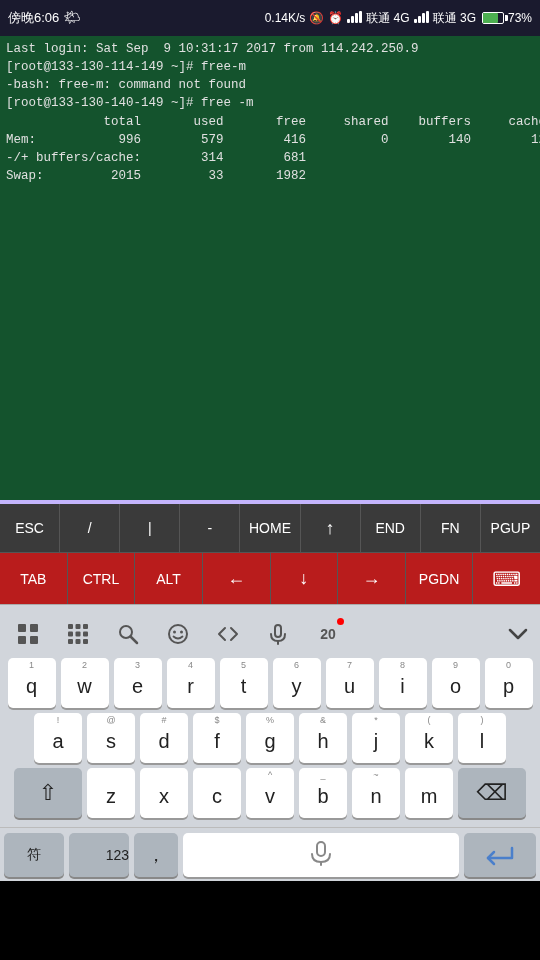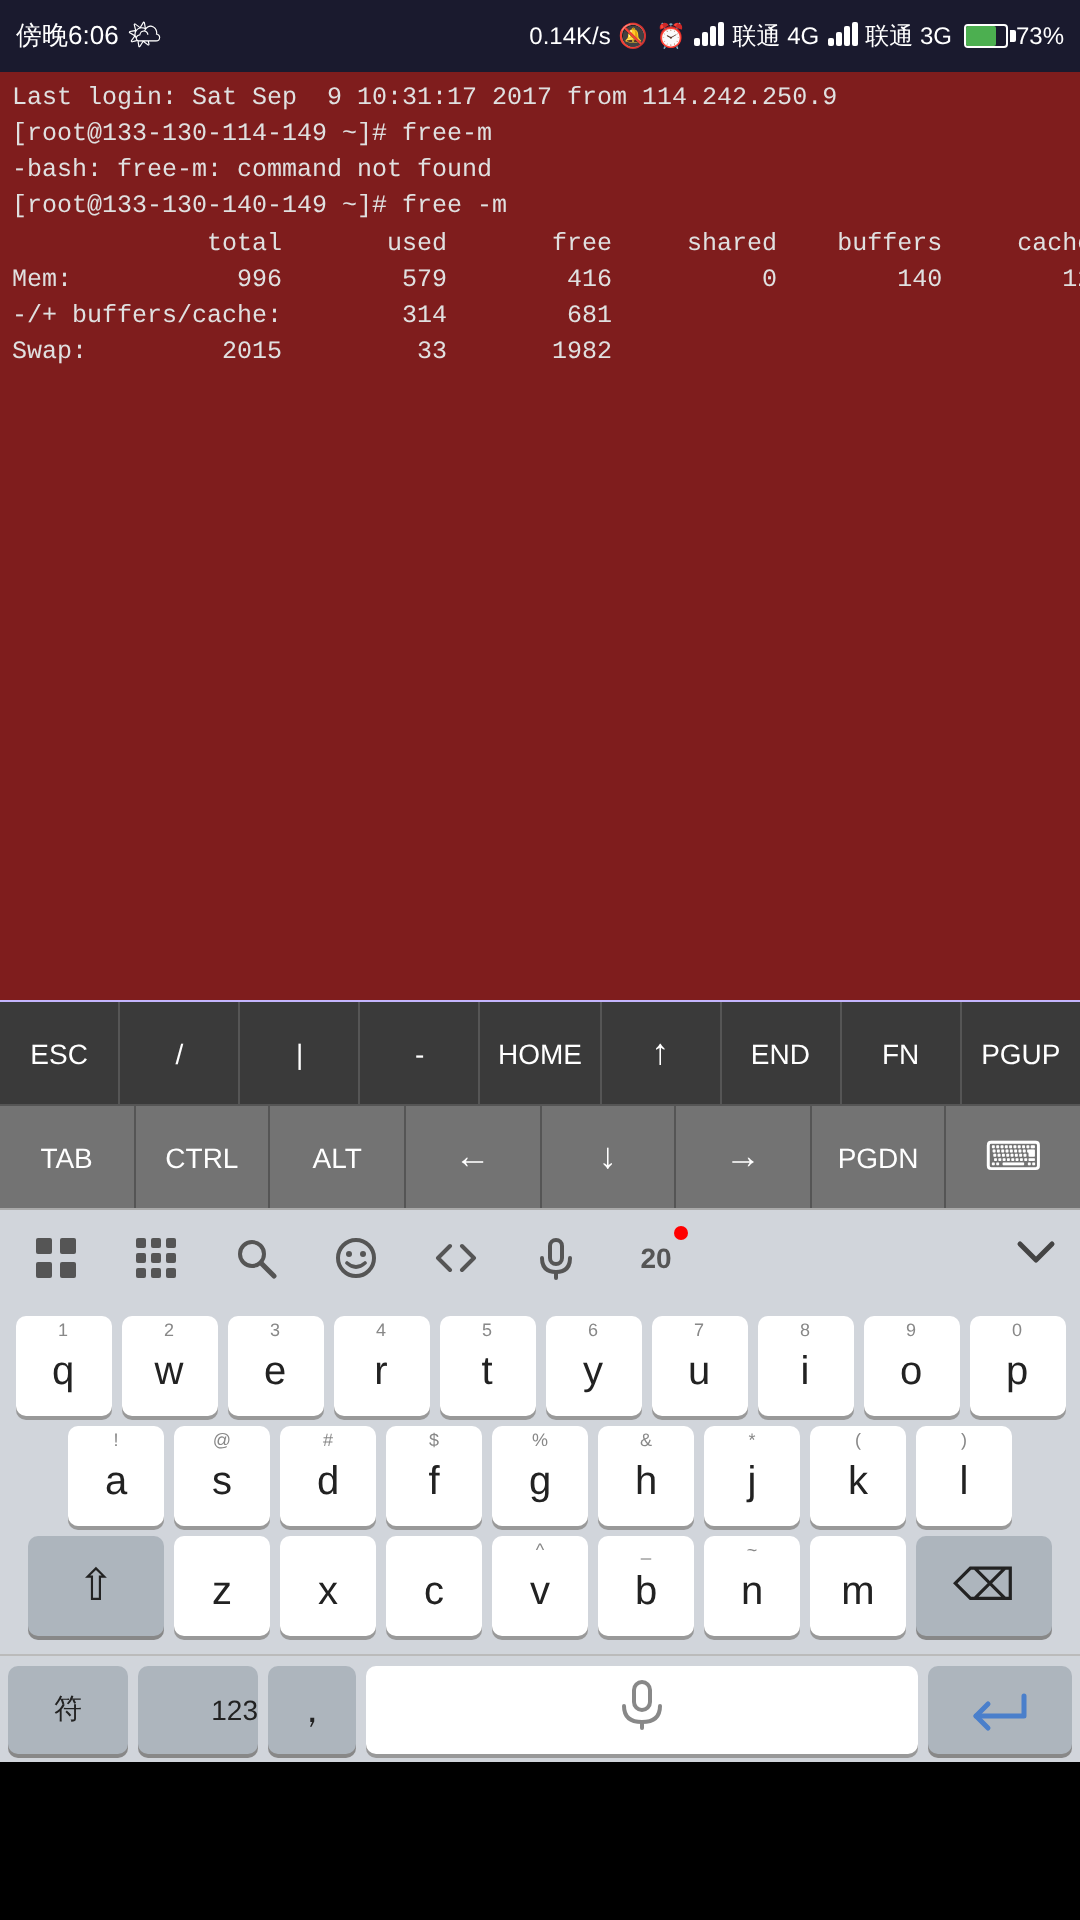--- a/index.html
+++ b/index.html
@@ -69,21 +69,21 @@
     .signal-bars span {
       width: 3px;
       background: #fff;
       border-radius: 1px;
     }
 
     
     .terminal {
       width: 100%;
       height: 464px;
-      background: #7f1d1d;
+      background: #14532d;
       color: #e0e0e0;
       font-family: 'Courier New', Courier, monospace;
       font-size: 12.5px;
       padding: 4px 6px;
       overflow: hidden;
       line-height: 1.45;
     }
     .terminal-line {
       white-space: pre;
       display: block;
@@ -99,21 +99,21 @@
     @keyframes blink { 50% { opacity: 0; } }
 
     
     .special-bar {
       width: 100%;
       height: 52px;
       background: #3a3a3a;
       display: flex;
       align-items: center;
       justify-content: space-around;
-      border-top: 1px solid #c4b5fd;
+      border-top: 4px solid #c4b5fd;
     }
     .special-key {
       flex: 1;
       height: 100%;
       display: flex;
       align-items: center;
       justify-content: center;
       color: #fff;
       font-size: 14px;
       font-weight: 500;
@@ -123,21 +123,21 @@
     }
     .special-key:last-child { border-right: none; }
     .special-key.arrow {
       font-size: 18px;
     }
 
     
     .fn-bar {
       width: 100%;
       height: 52px;
-      background: #737373;
+      background: #b91c1c;
       display: flex;
       align-items: center;
       justify-content: space-around;
       border-top: 1px solid #555;
     }
     .fn-key {
       flex: 1;
       height: 100%;
       display: flex;
       align-items: center;
@@ -154,21 +154,21 @@
     .fn-key.keyboard-icon {
       font-size: 20px;
     }
 
     
     .ime-toolbar {
       width: 100%;
       height: 48px;
       background: #d1d5db;
       display: flex;
-      align-items: center;
+      align-items: flex-end;
       justify-content: space-between;
       padding: 0 10px;
       border-top: 1px solid #aaa;
       gap: 10px;
     }
     .ime-tools-left {
       display: flex;
       align-items: center;
       gap: 14px;
     }

